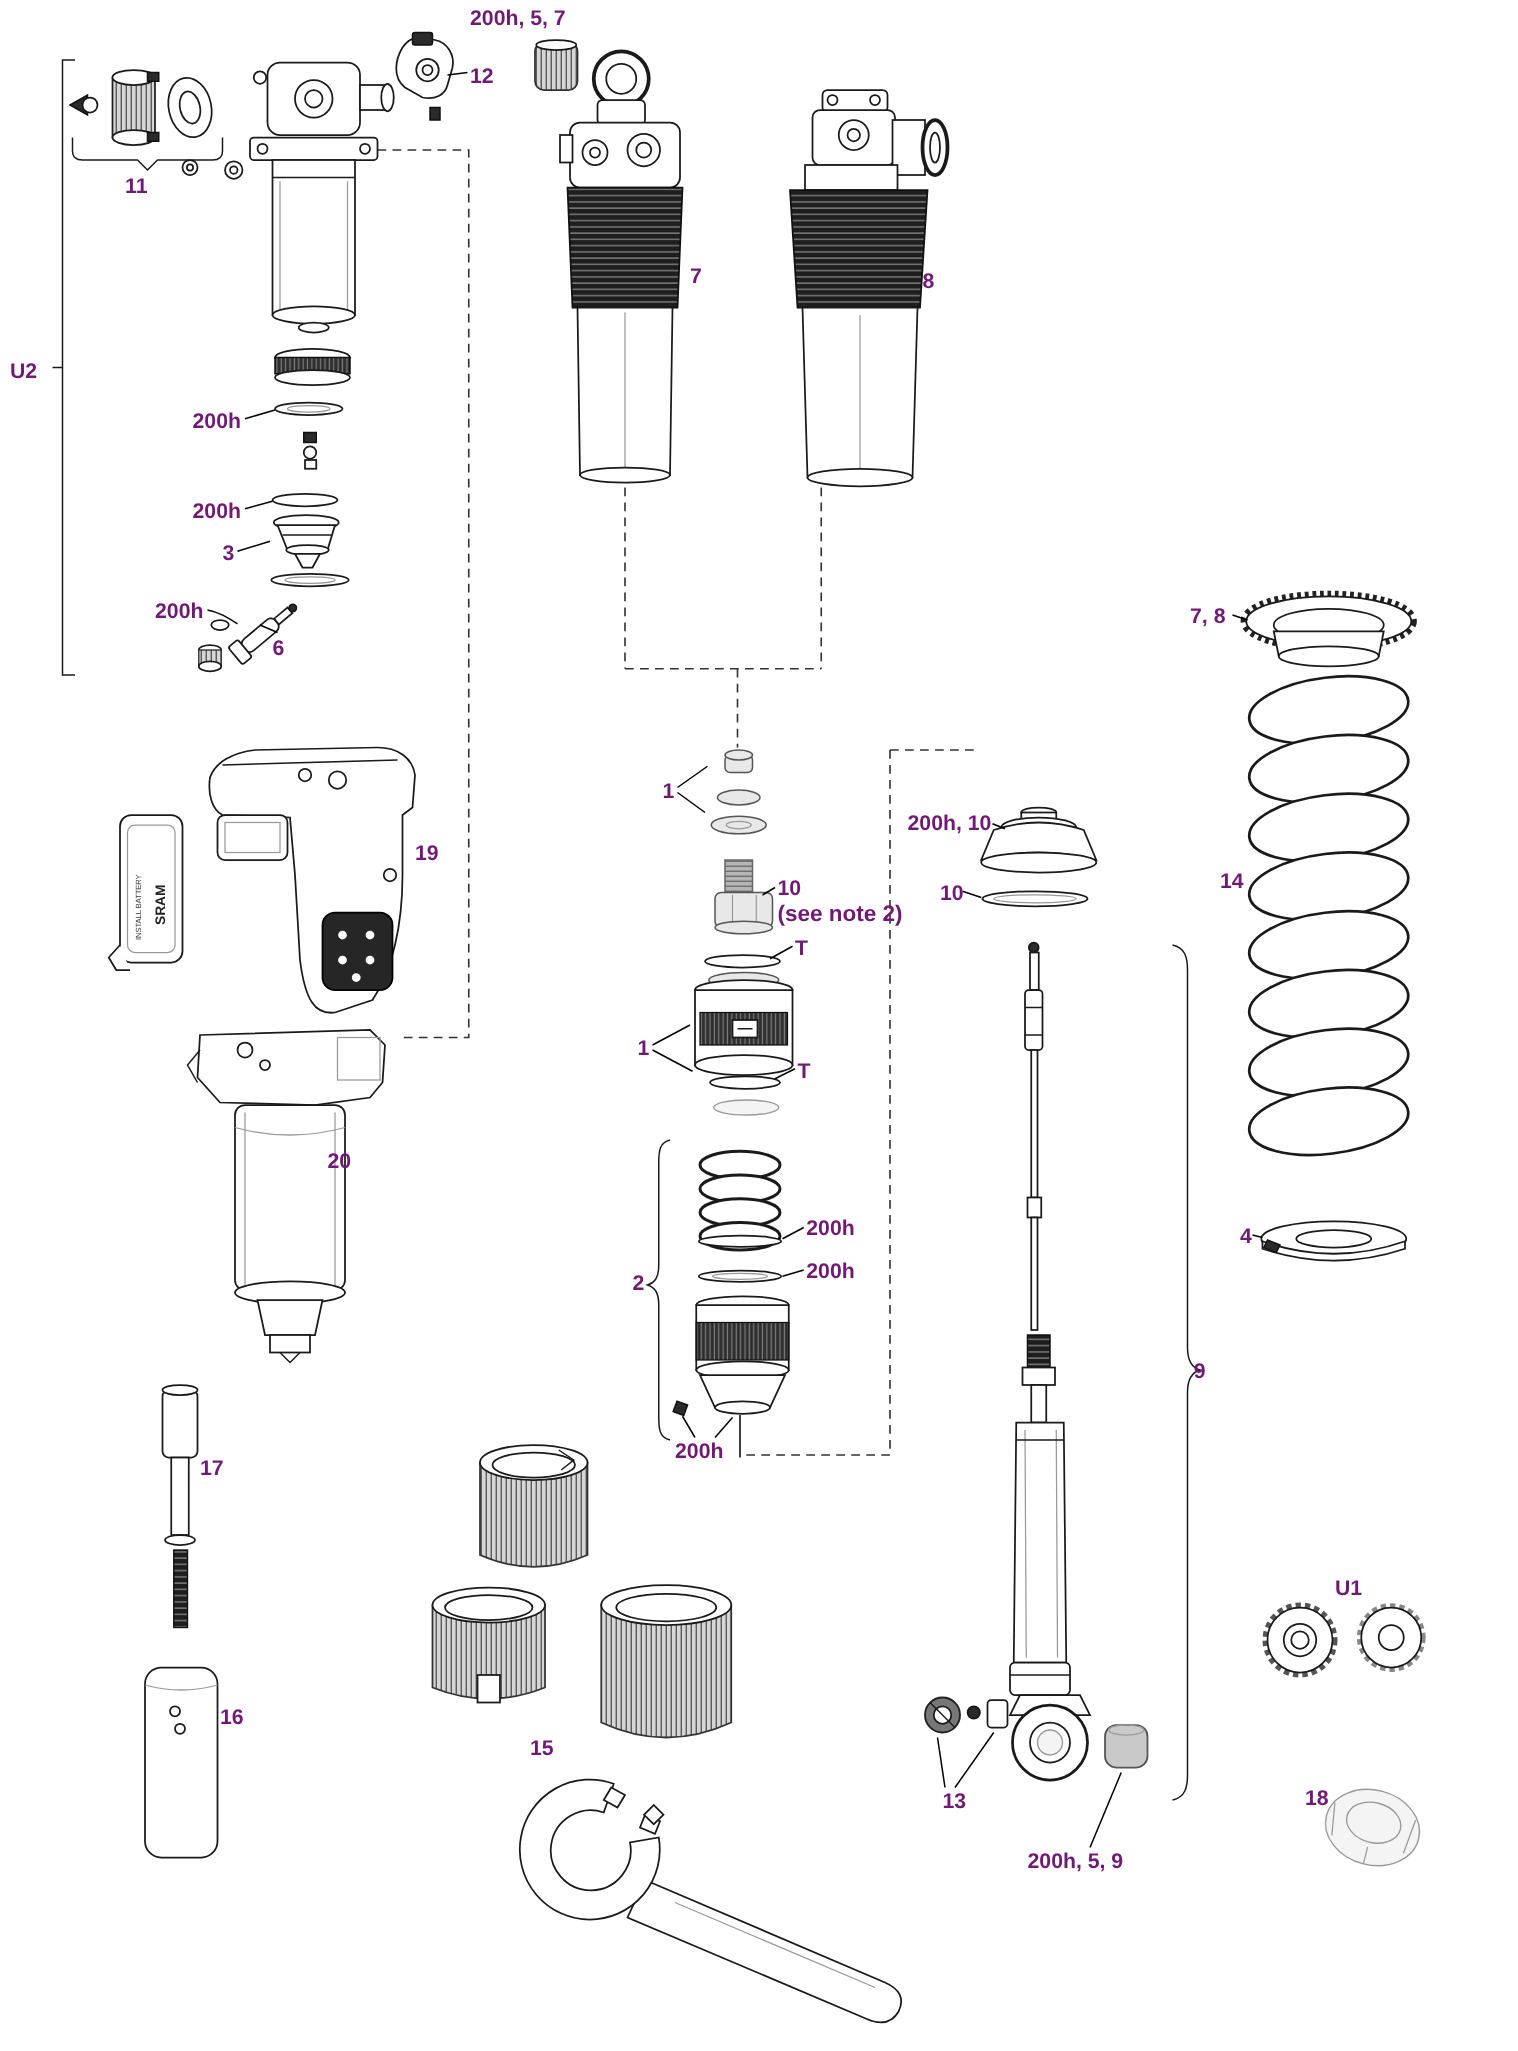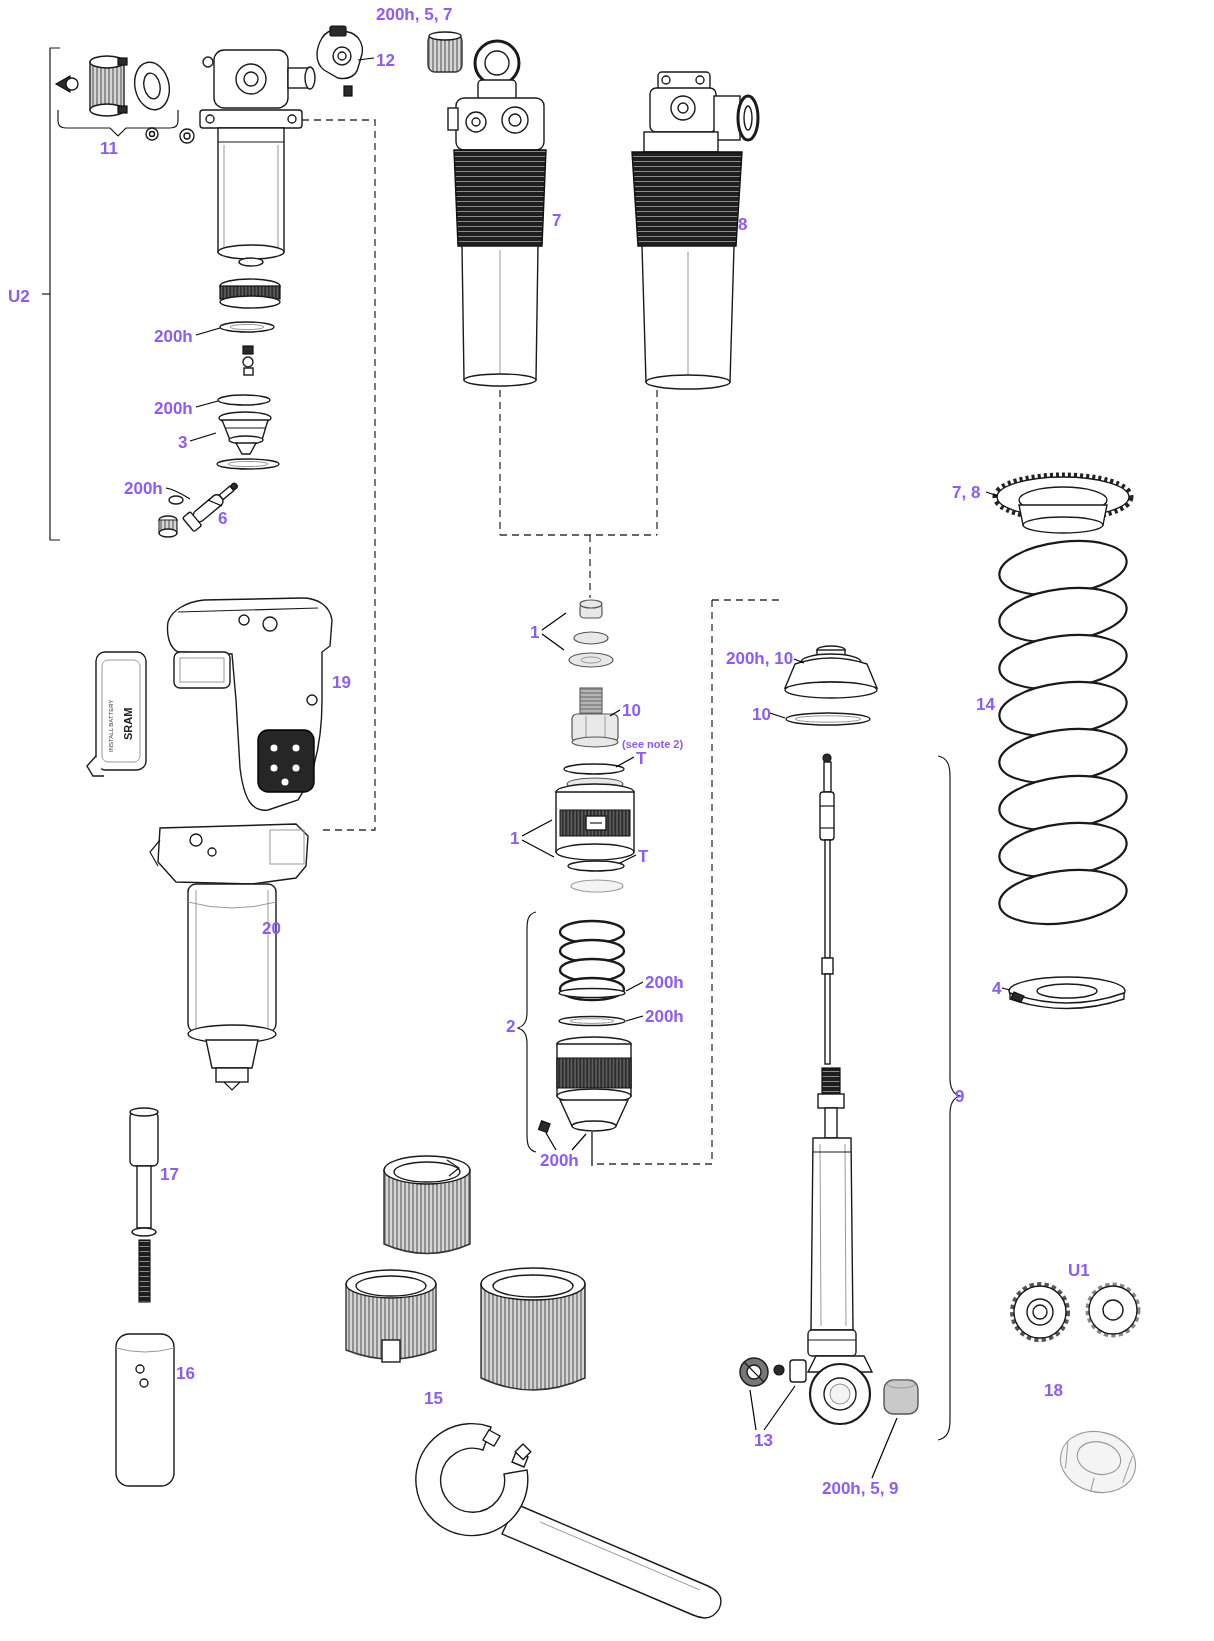--- a/index.html
+++ b/index.html
@@ -8,25 +8,25 @@
     width:1214px;height:1641px;
     background:#ffffff;
     font-family:"Liberation Sans",sans-serif;
     overflow:hidden;
   }
   svg.art{position:absolute;left:0;top:0;}
   .callout{
     position:absolute;
     font-weight:bold;
     font-size:17px;
-    color:#8b5cf6;
+    color:#701a75;
     white-space:nowrap;
     line-height:1;
   }
-  .callout.small{font-size:11px;margin-top:17px;}
+  .callout.small{font-size:18px;}
   
   .p{stroke:#1a1a1a;stroke-width:1.4;fill:#fff;}
   .pg{stroke:#555;stroke-width:1.2;fill:#e8e8e8;}
   .pl{stroke:#999;stroke-width:1.1;fill:#f4f4f4;}
   .dk{stroke:#111;stroke-width:1.2;fill:#2a2a2a;}
   .ln{stroke:#1a1a1a;stroke-width:1.2;fill:none;}
   .lngr{stroke:#999;stroke-width:1;fill:none;}
   .dash{stroke:#333;stroke-width:1.3;fill:none;stroke-dasharray:7 5;}
   .lead{stroke:#000;stroke-width:1.2;fill:none;}
 </style>
@@ -471,18 +471,18 @@
 <div class="callout" style="left:540px;top:1152px">200h</div>
 <div class="callout" style="left:726px;top:650px">200h, 10</div>
 <div class="callout" style="left:752px;top:706px">10</div>
 <div class="callout" style="left:955px;top:1088px">9</div>
 <div class="callout" style="left:754px;top:1432px">13</div>
 <div class="callout" style="left:822px;top:1480px">200h, 5, 9</div>
 <div class="callout" style="left:976px;top:696px">14</div>
 <div class="callout" style="left:952px;top:484px">7, 8</div>
 <div class="callout" style="left:992px;top:980px">4</div>
 <div class="callout" style="left:1068px;top:1262px">U1</div>
-<div class="callout" style="left:1044px;top:1382px">18</div>
+<div class="callout" style="left:1044px;top:1430px">18</div>
 <div class="callout" style="left:160px;top:1166px">17</div>
 <div class="callout" style="left:176px;top:1365px">16</div>
 <div class="callout" style="left:424px;top:1390px">15</div>
 
 </div>
 
 </body></html>

